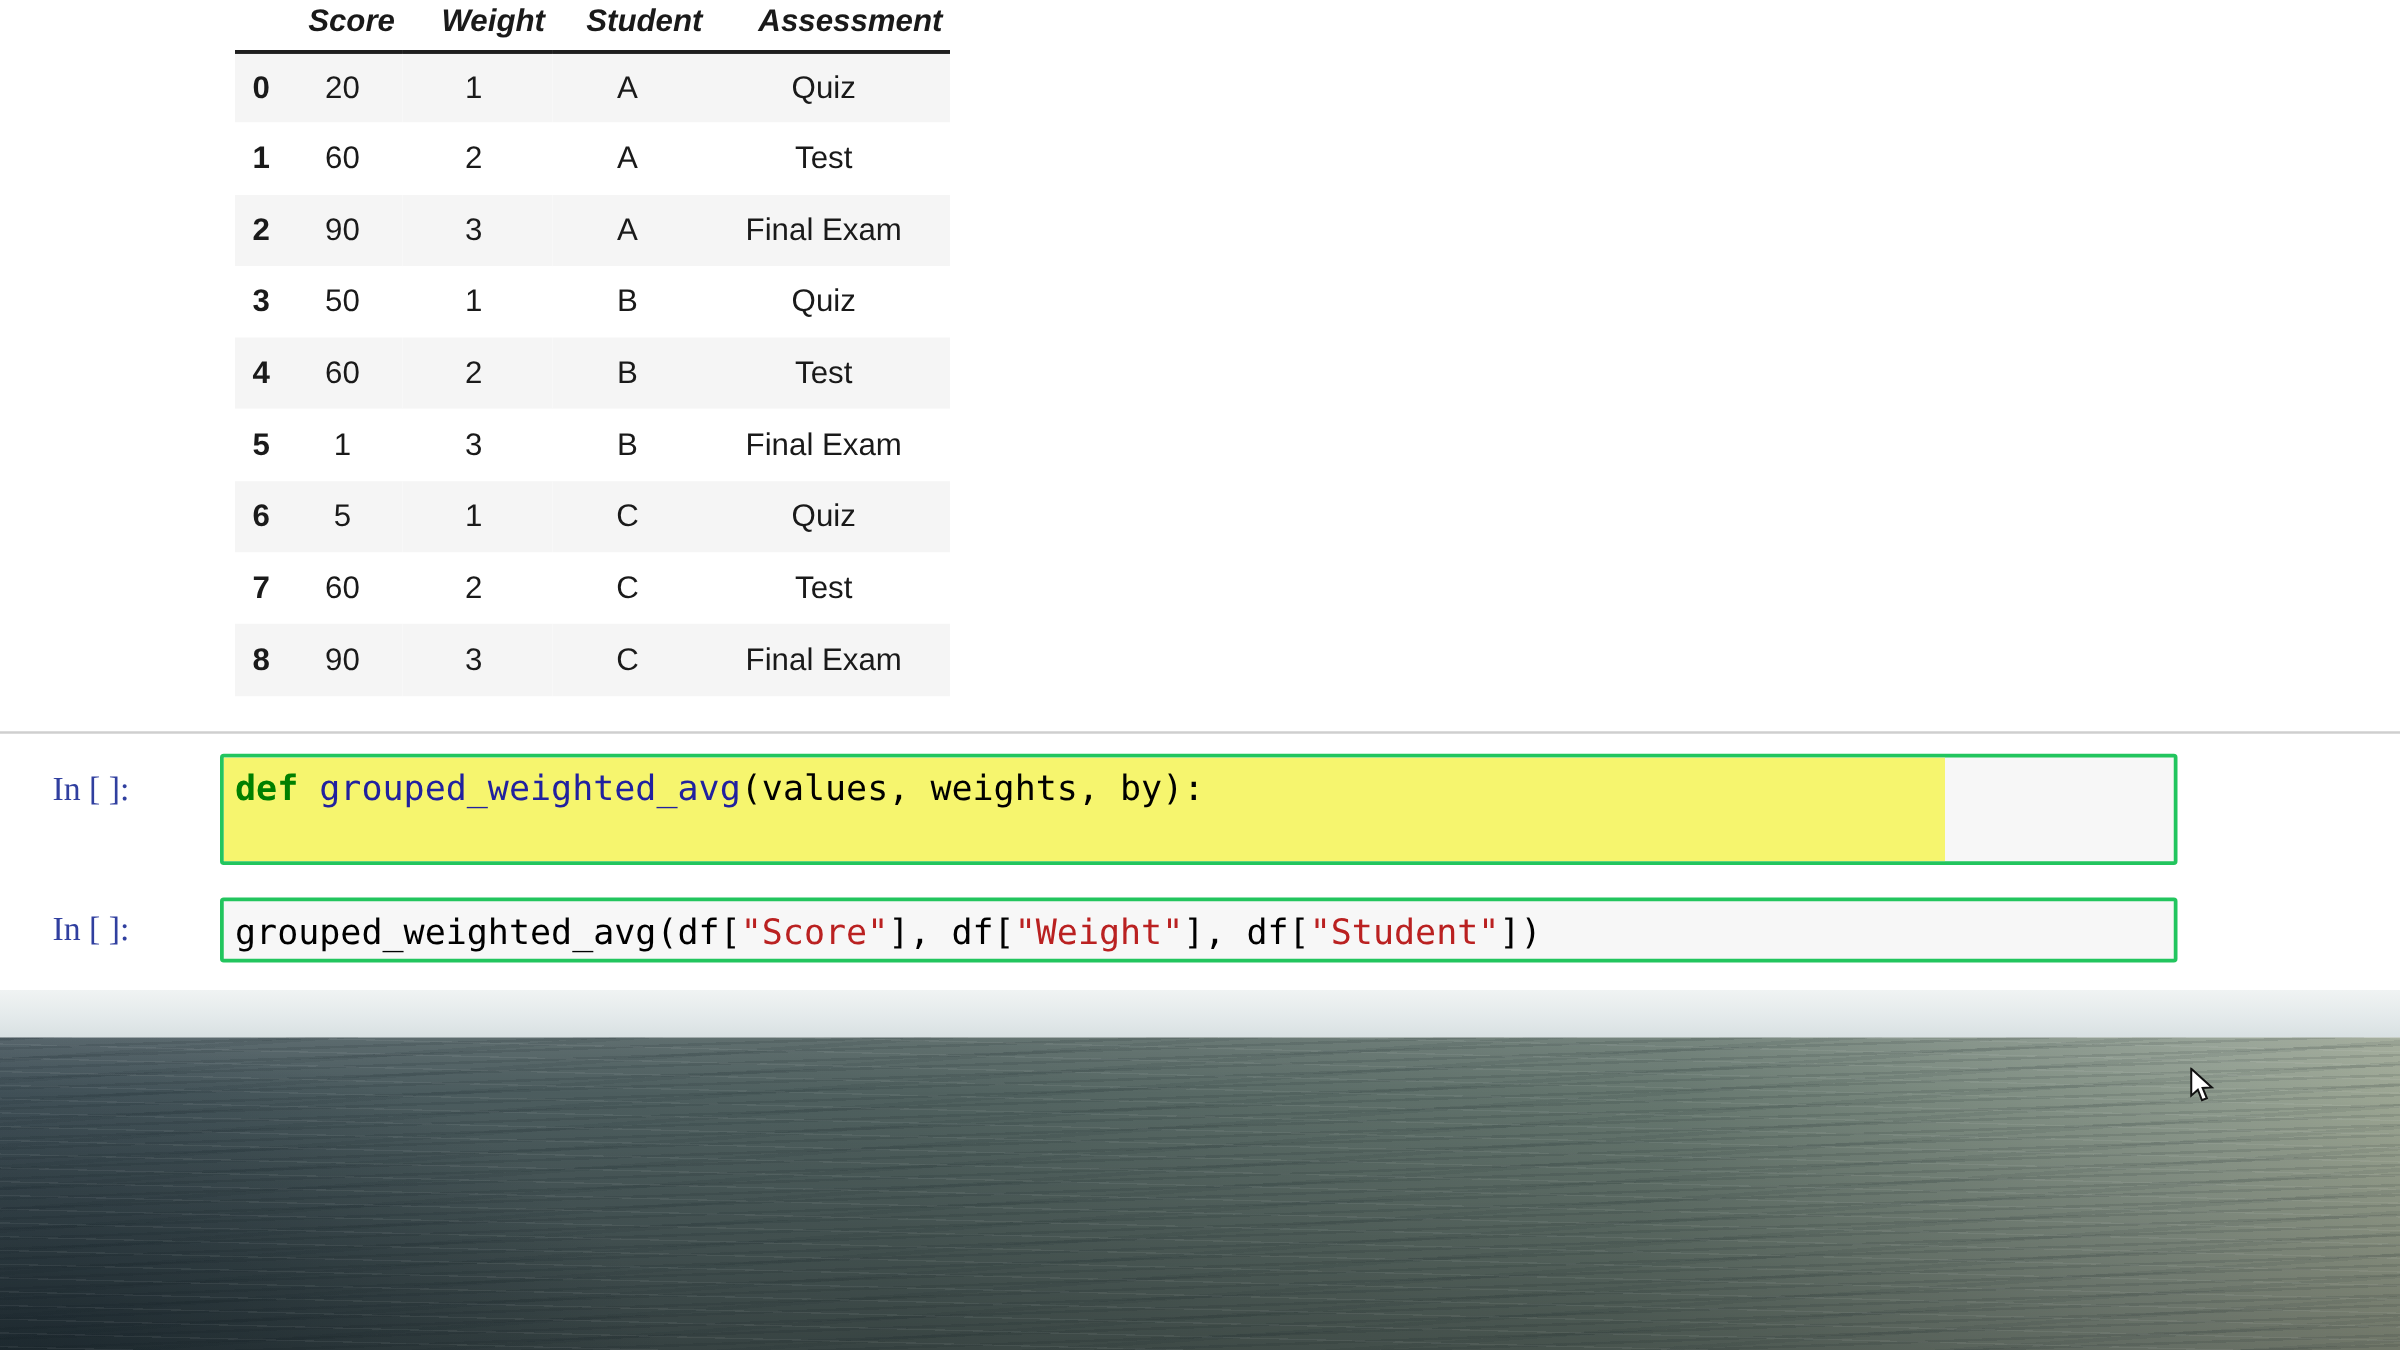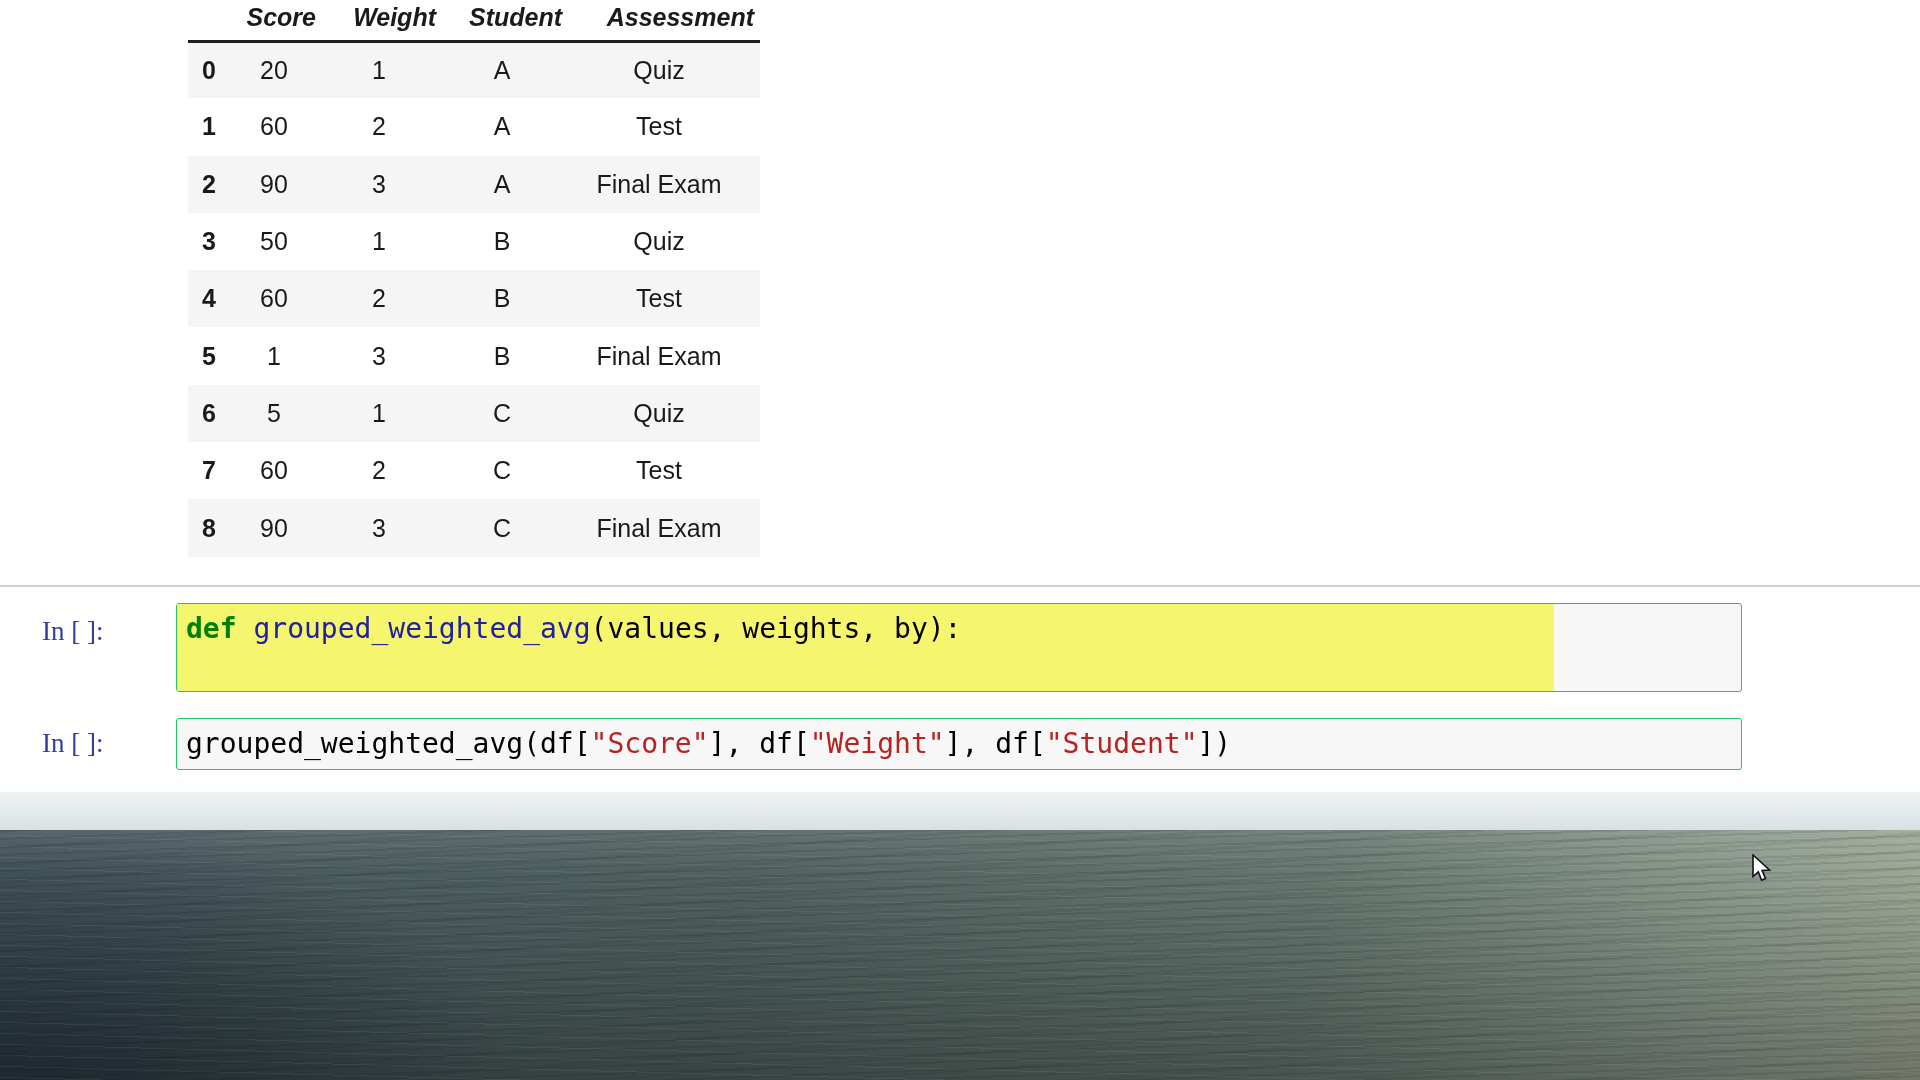--- a/index.html
+++ b/index.html
@@ -34,21 +34,21 @@
   .prompt {
     position: absolute; left: 42px; width: 132px;
     font-family: Liberation Serif, serif; font-size: 27px; line-height: 40px;
     color: #303f9f; white-space: pre;
   }
   .prompt-1 { top: 611px; }
   .prompt-2 { top: 723px; }
 
   .input-box {
     position: absolute; left: 176px; width: 1566px;
-    background: #f7f7f7; border: 1px solid #22c55e; border-radius: 3px;
+    background: #f7f7f7; border: 3px solid #22c55e; border-radius: 3px;
     overflow: hidden;
   }
   .input-box-1 { top: 603px; height: 89px; }
   .input-box-2 { top: 718px; height: 52px; }
 
   .sel-highlight { position: absolute; left: 0; top: 0; bottom: 0; width: 1377px; background: #f6f56e; }
 
   .code { position: relative; padding: 5px 0 0 9px; }
   .code .line {
     font-family: "DejaVu Sans Mono", monospace; font-size: 28px; line-height: 40px;

